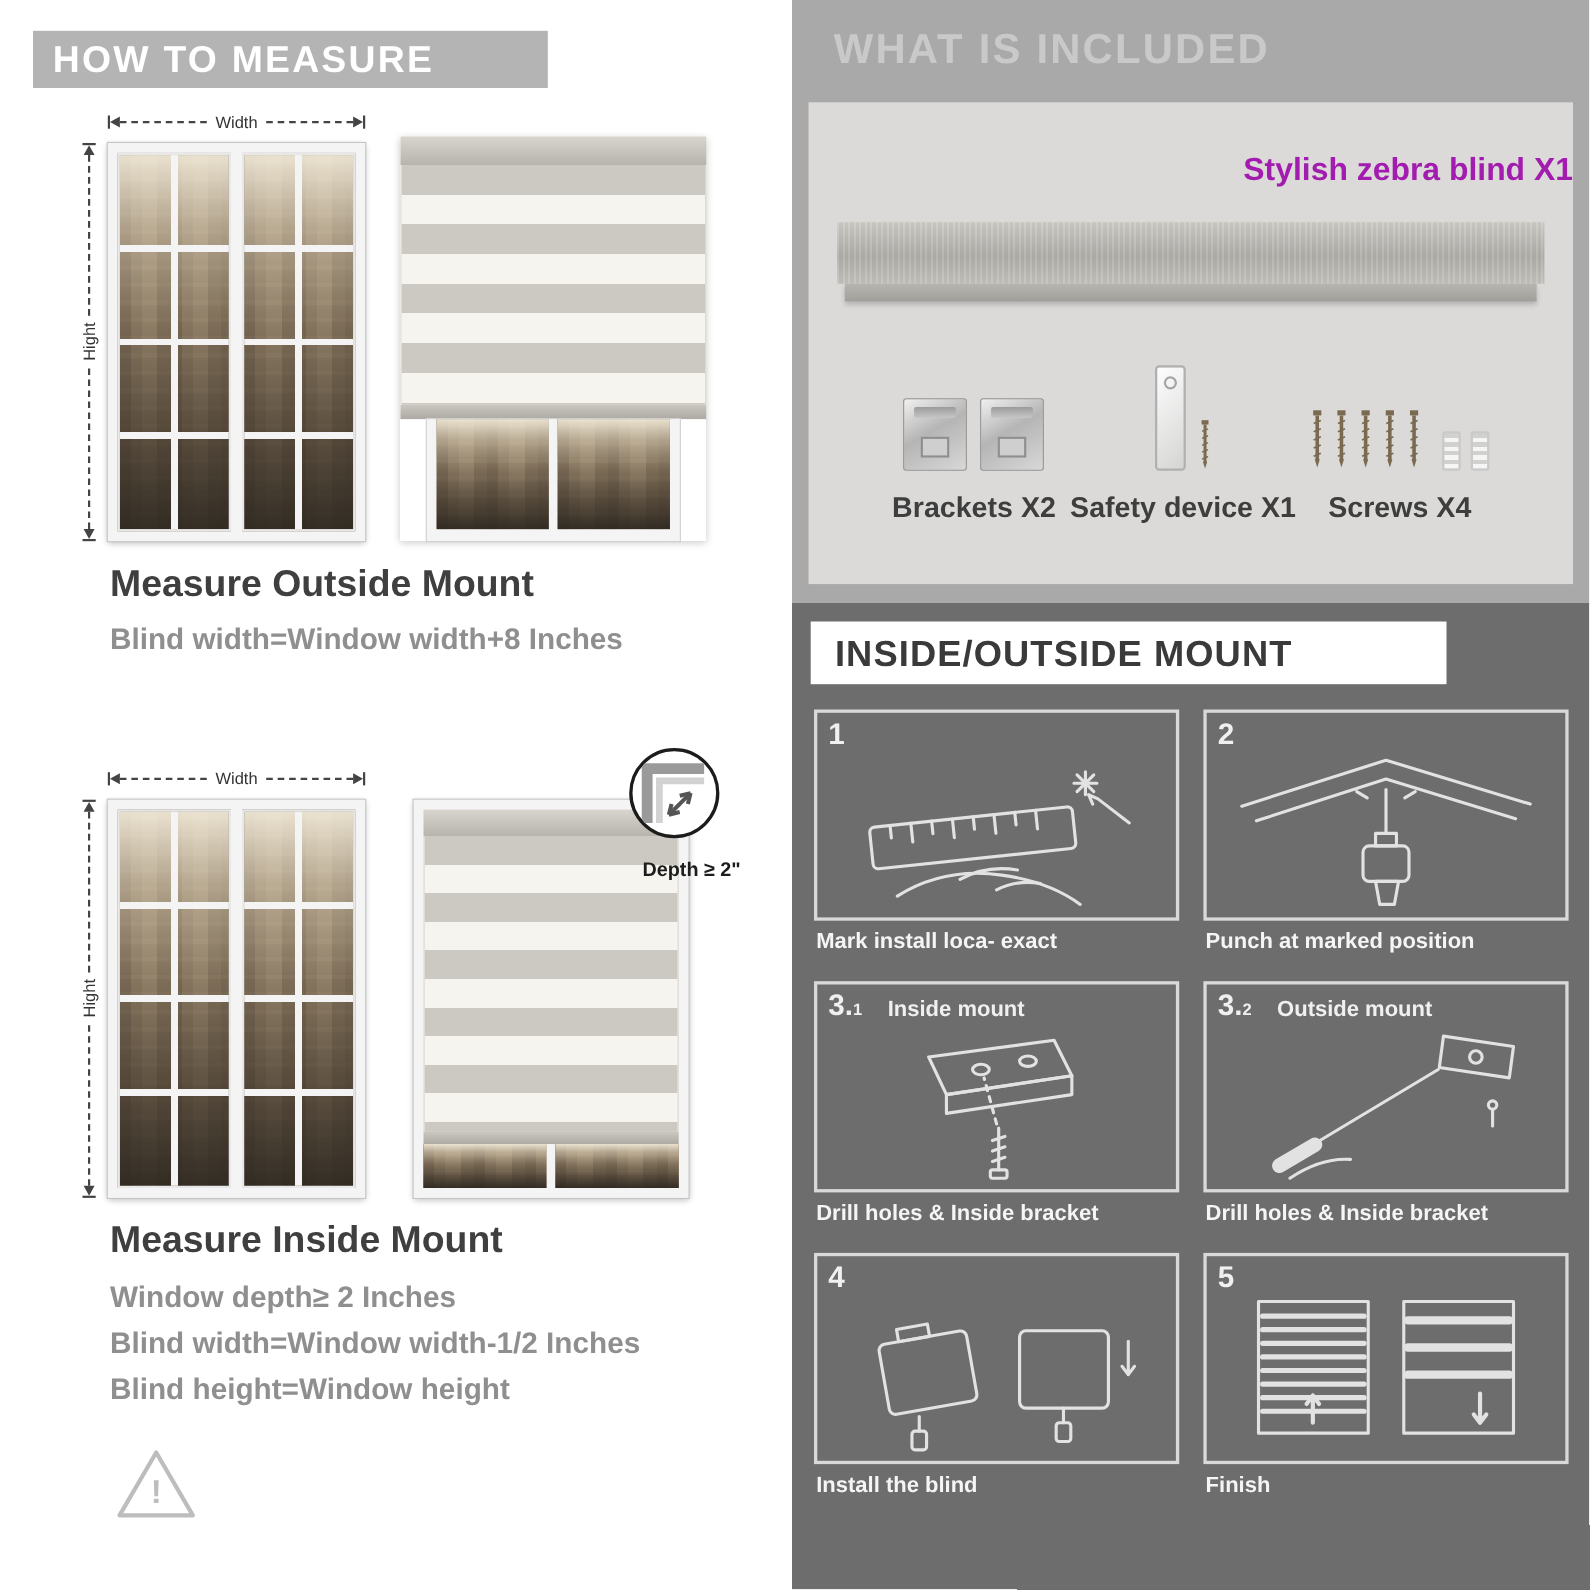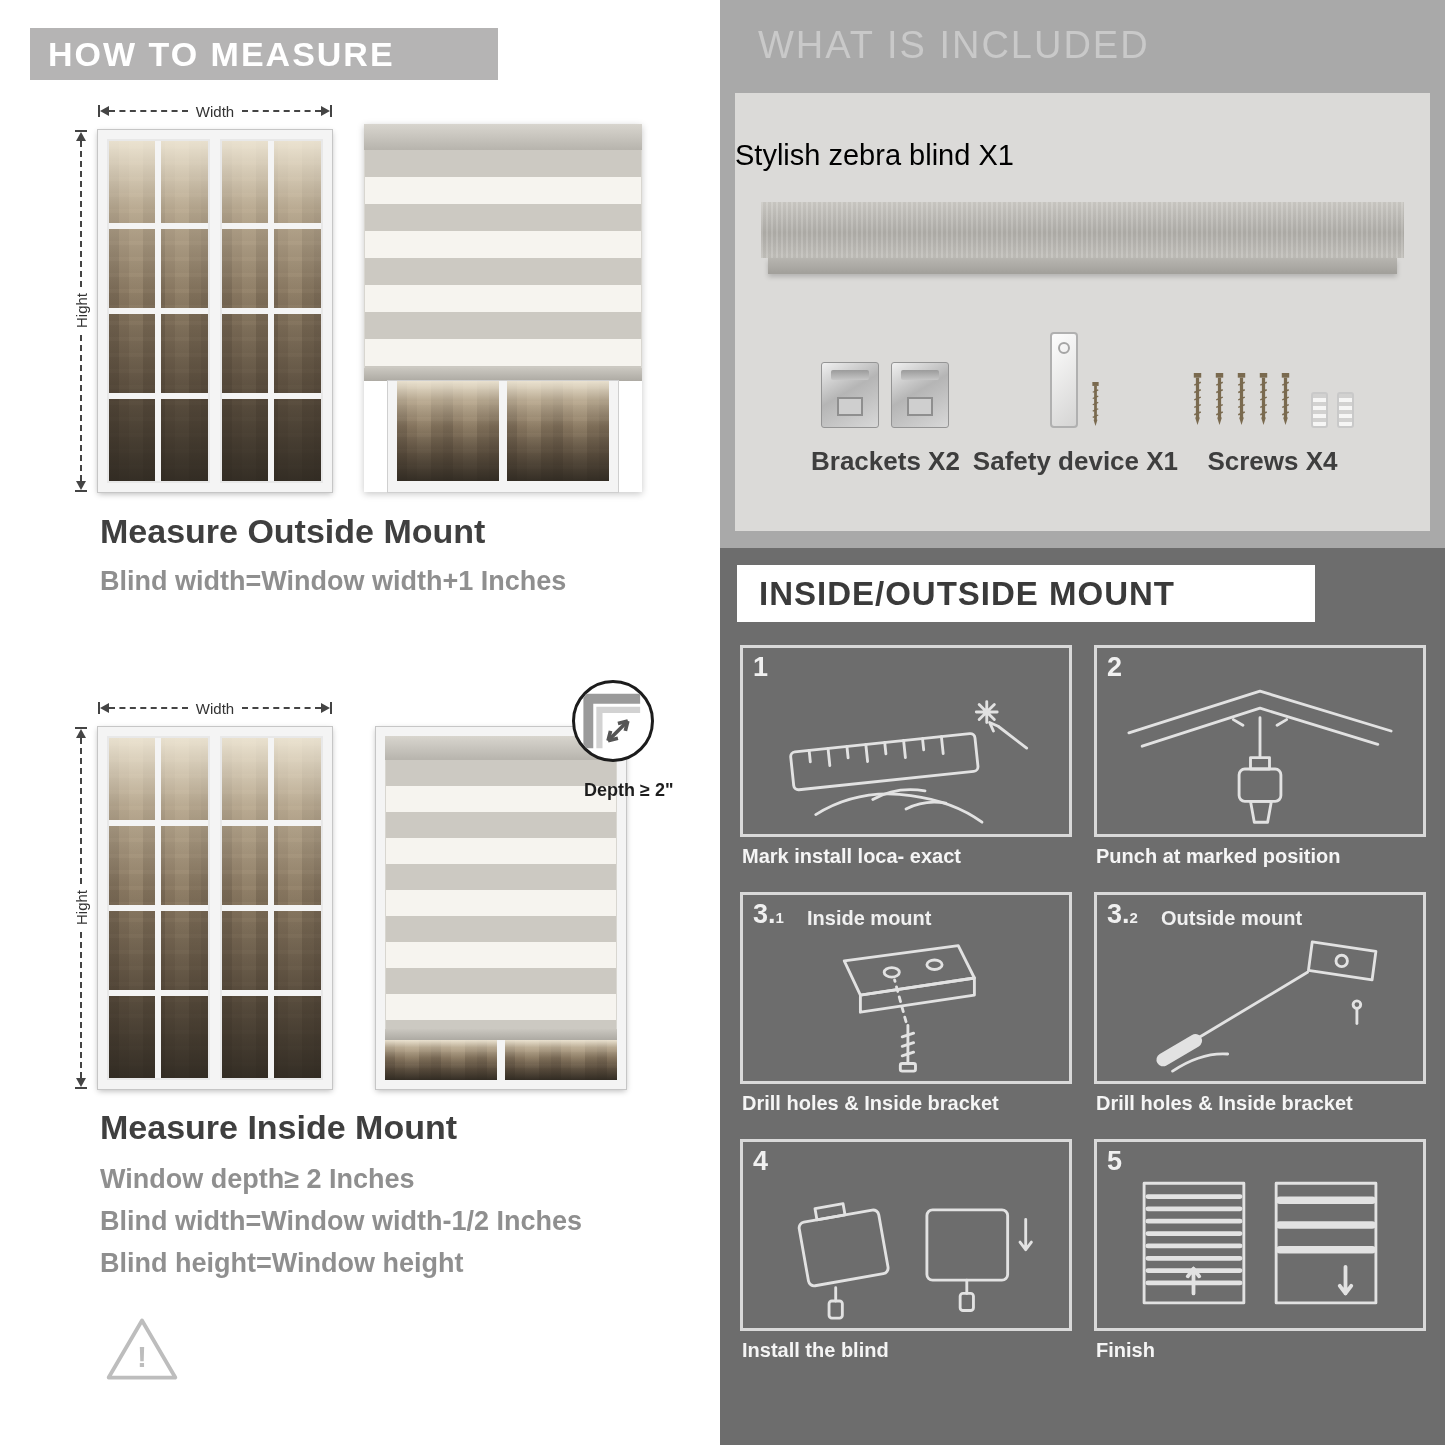--- a/index.html
+++ b/index.html
@@ -88,24 +88,24 @@
   .pos-f5{left:100px;top:1248px;}
 
   .warning{position:absolute;left:102px;top:1312px;width:560px;display:flex;gap:22px;align-items:flex-start;}
   .warn-icon{position:relative;width:80px;height:74px;flex:none;}
   .warn-mark{position:absolute;left:0;right:0;top:28px;text-align:center;color:#bdbdbd;
              font-weight:bold;font-size:30px;}
   .warn-text{margin:0;font-size:21px;line-height:1.5;color:#b3b3b3;width:440px;}
 
   
   .right-top{position:absolute;left:720px;top:0;width:725px;height:548px;background:#a9a9a9;}
-  .included-header{position:absolute;left:38px;top:24px;margin:0;font-size:38px;font-weight:normal;
+  .included-header{position:absolute;left:38px;top:24px;margin:0;font-size:38px;font-weight:bold;
                    color:#c9c9c9;letter-spacing:2px;}
   .included-panel{position:absolute;left:15px;top:93px;width:695px;height:438px;background:#dbdad8;box-sizing:border-box;}
-  .blind-label{padding-top:46px;text-align:left;font-size:29px;font-weight:normal;color:#000000;}
+  .blind-label{padding-top:46px;text-align:right;font-size:29px;font-weight:bold;color:#a21caf;}
   .big-cassette{margin:30px 26px 0;}
   .bc-top{height:56px;background-image:
       repeating-linear-gradient(90deg,rgba(255,255,255,.12) 0 2px,rgba(0,0,0,0.02) 2px 5px),
       linear-gradient(180deg,#cbc9c4,#aeaca7 55%,#c2c0bb);}
   .bc-lip{height:16px;margin:0 7px;background:linear-gradient(180deg,#b7b5b0,#a19f9a);
           box-shadow:0 3px 5px rgba(0,0,0,.18);}
   .parts-row{margin-top:54px;padding:0 76px;display:flex;justify-content:space-between;}
   .part{display:flex;flex-direction:column;align-items:center;}
   .part-art{height:100px;display:flex;align-items:flex-end;gap:12px;}
   .part-label{margin-top:18px;font-size:26px;font-weight:bold;color:#3e3e3e;white-space:nowrap;}
@@ -177,21 +177,21 @@
     <div class="cassette"></div>
     <div class="stripes"></div>
     <div class="rail"></div>
     <div class="below">
       <div class="pane reflection"></div>
       <div class="below-bar"></div>
       <div class="pane reflection"></div>
     </div>
   </div>
   <h2 class="mount-title pos-title1">Measure Outside Mount</h2>
-  <p class="formula pos-f1">Blind width=Window width+1 Inches</p>
+  <p class="formula pos-f1">Blind width=Window width+8 Inches</p>
 
   <div class="h-arrow pos-warrow2">
     <span class="tick"></span>
       <span class="ah ah-left"></span>
     <span class="dashline"></span>
     <span class="arrow-label">Width</span>
     <span class="dashline"></span>
     <span class="ah ah-right"></span>
       <span class="tick"></span>
   </div>

